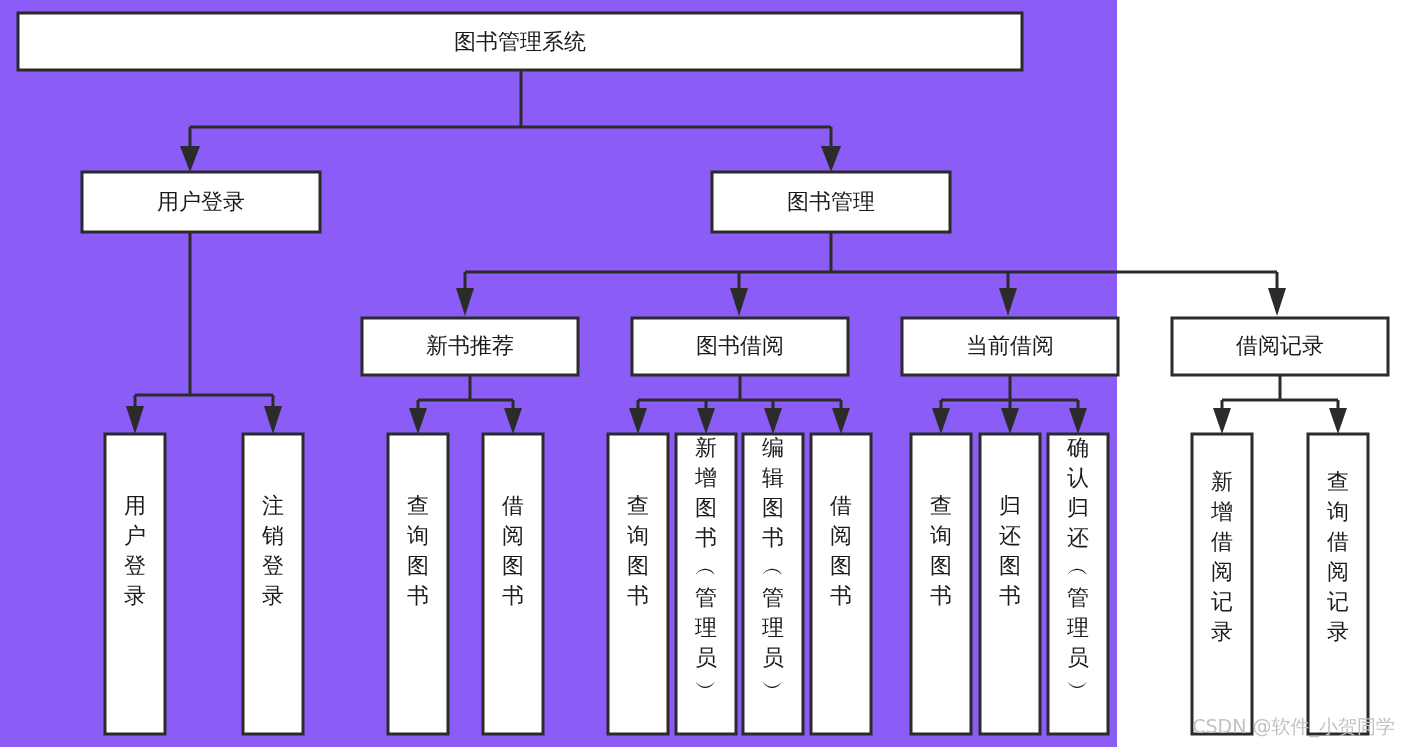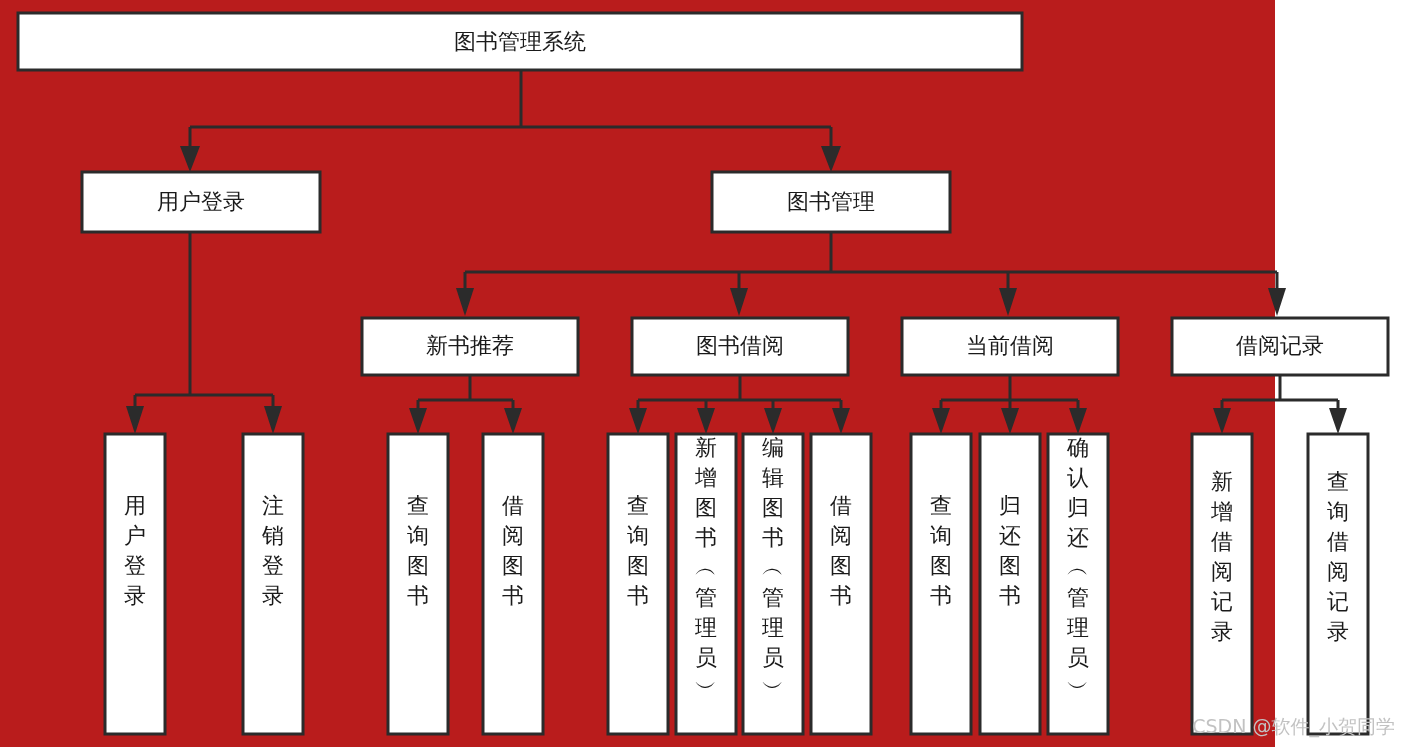--- a/index.html
+++ b/index.html
@@ -9,23 +9,23 @@
     background: #ffffff;
   }
   body {
     width: 1405px;
     height: 747px;
     overflow: hidden;
     font-family: "DejaVu Sans", "Liberation Sans", sans-serif;
   }
   #diagram-root {
     position: relative;
-    width: 1275px;
+    width: 1117px;
     height: 747px;
-    background: #b91c1c;
+    background: #8b5cf6;
   }
   svg#flowchart {
     position: absolute;
     left: 0;
     top: 0;
     width: 1405px;
     height: 747px;
     display: block;
   }
   .node-box {

